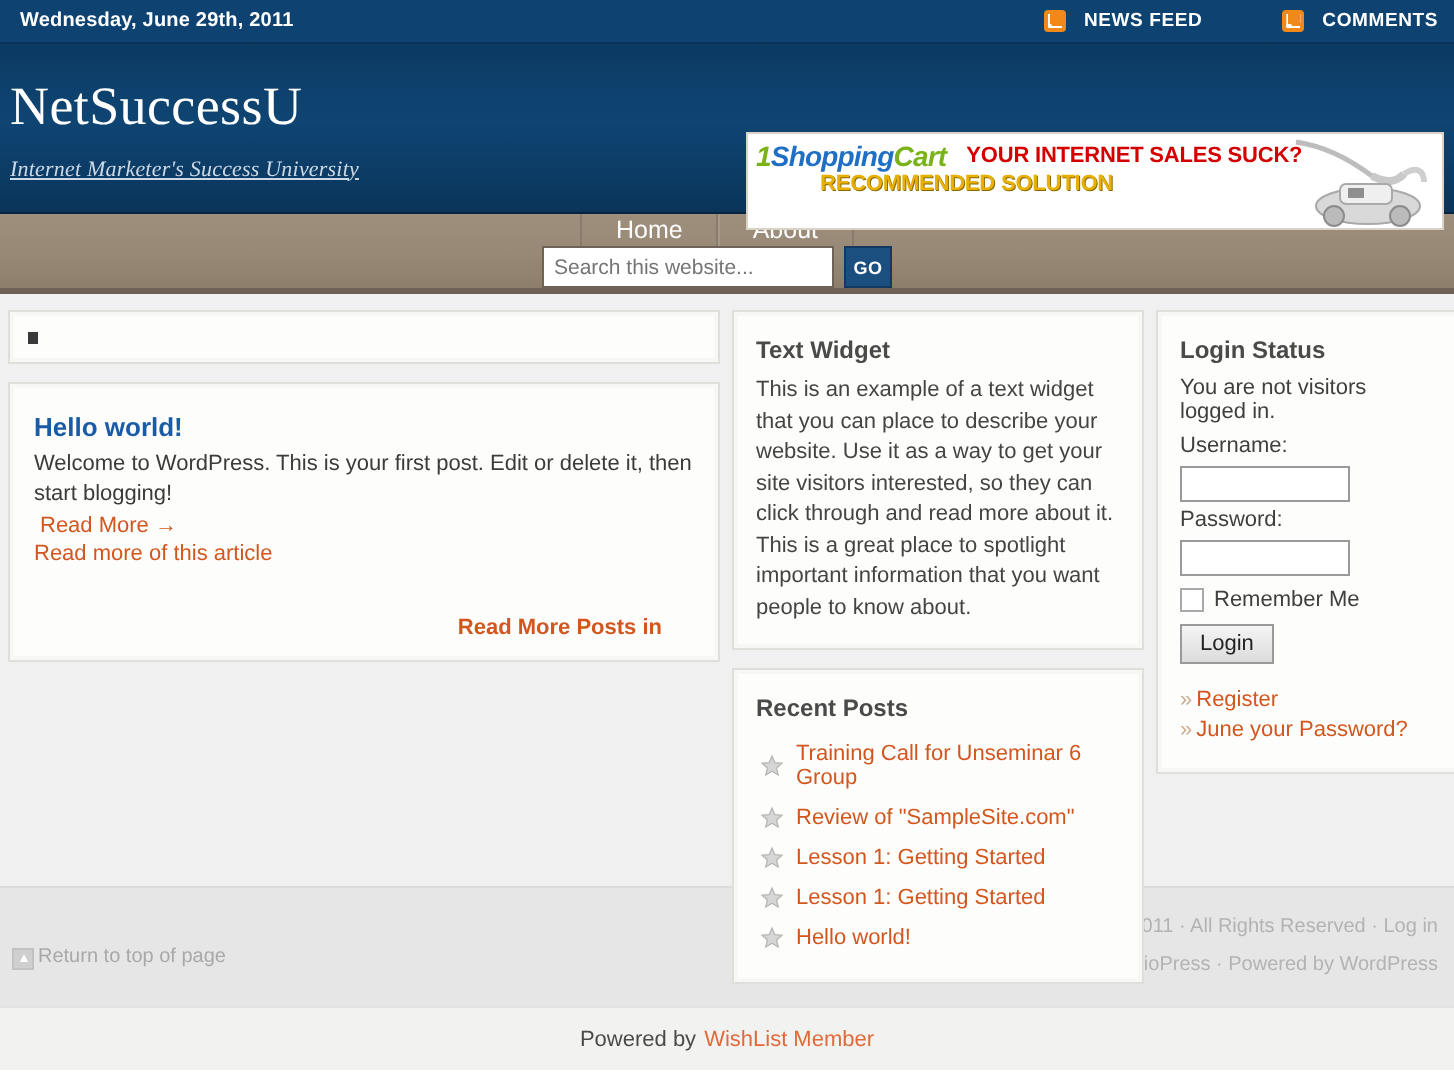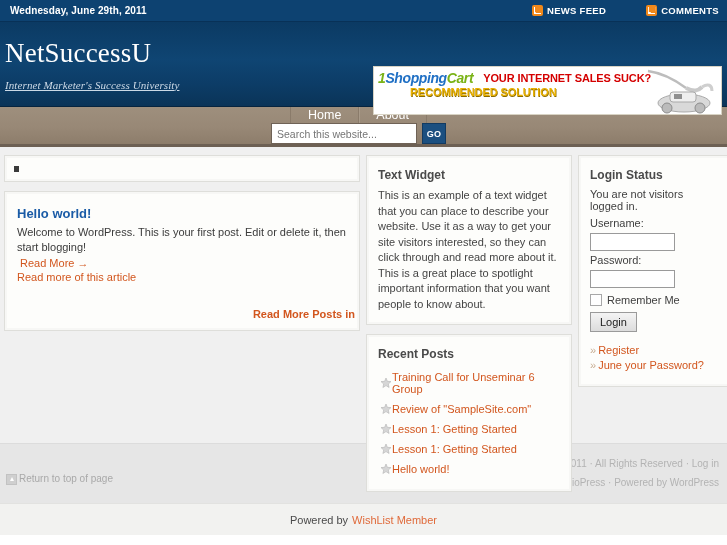--- a/index.html
+++ b/index.html
@@ -21,21 +21,21 @@
     justify-content: space-between;
     padding: 0 8px 0 10px;
   }
   .topbar-date {
     color: #ffffff;
     font-size: 10px;
     font-weight: bold;
     letter-spacing: .1px;
   }
   .topbar-right { display: flex; align-items: center; gap: 12px; }
-  .feedlink { display: flex; align-items: center; gap: 4px; padding-left: 28px; }
+  .feedlink { display: flex; align-items: center; gap: 9px; padding-left: 28px; }
   .feedlink .lbl {
     color: #ffffff; font-size: 9.5px; font-weight: bold; letter-spacing: .3px;
   }
   .rss-icon {
     width: 11px; height: 11px; background: #f0881a; border-radius: 2px;
     position: relative; display: inline-block; flex: 0 0 auto;
   }
   .rss-icon::before {
     content: ""; position: absolute; left: 2px; bottom: 2px;
     width: 2.5px; height: 2.5px; border-radius: 50%; background: #fff;
@@ -186,34 +186,34 @@
   .post-text { color: #3b3b3b; font-size: 11px; line-height: 15px; }
   .readmore-arrow {
     display: block; color: #d2561e; font-size: 11px; margin-top: 2px; padding-left: 3px;
     text-decoration: none; cursor: pointer;
   }
   .readmore-link {
     display: block; color: #d2561e; font-size: 11px; margin-top: 2px;
     text-decoration: none; cursor: pointer;
   }
   .more-posts {
-    position: absolute; right: 4px; bottom: 10px;
+    position: absolute; right: 28px; bottom: 10px;
     color: #d2561e; font-size: 11px; font-weight: bold;
     text-decoration: none; cursor: pointer;
   }
 
   .widget { padding: 12px 11px 12px 11px; margin-bottom: 9px; }
   .widget-title {
     color: #4a4a4a; font-size: 12px; font-weight: bold; margin-bottom: 6px;
   }
   .widget-body { color: #444; font-size: 11px; line-height: 15.5px; }
 
   .post-list { list-style: none; }
   .post-list li {
-    display: flex; align-items: center; 
+    display: flex; align-items: center; gap: 6px;
     padding: 4px 0 4px 2px;
     font-size: 11px;
   }
   .post-list a { color: #d2561e; text-decoration: none; cursor: pointer; }
   .star-icon { width: 12px; height: 12px; flex: 0 0 auto; }
 
   
   .login-line { color: #3f3f3f; font-size: 11px; margin-bottom: 5px; }
   .field-label { display: block; color: #3f3f3f; font-size: 11px; margin: 3px 0 3px; }
   .txtfield {

